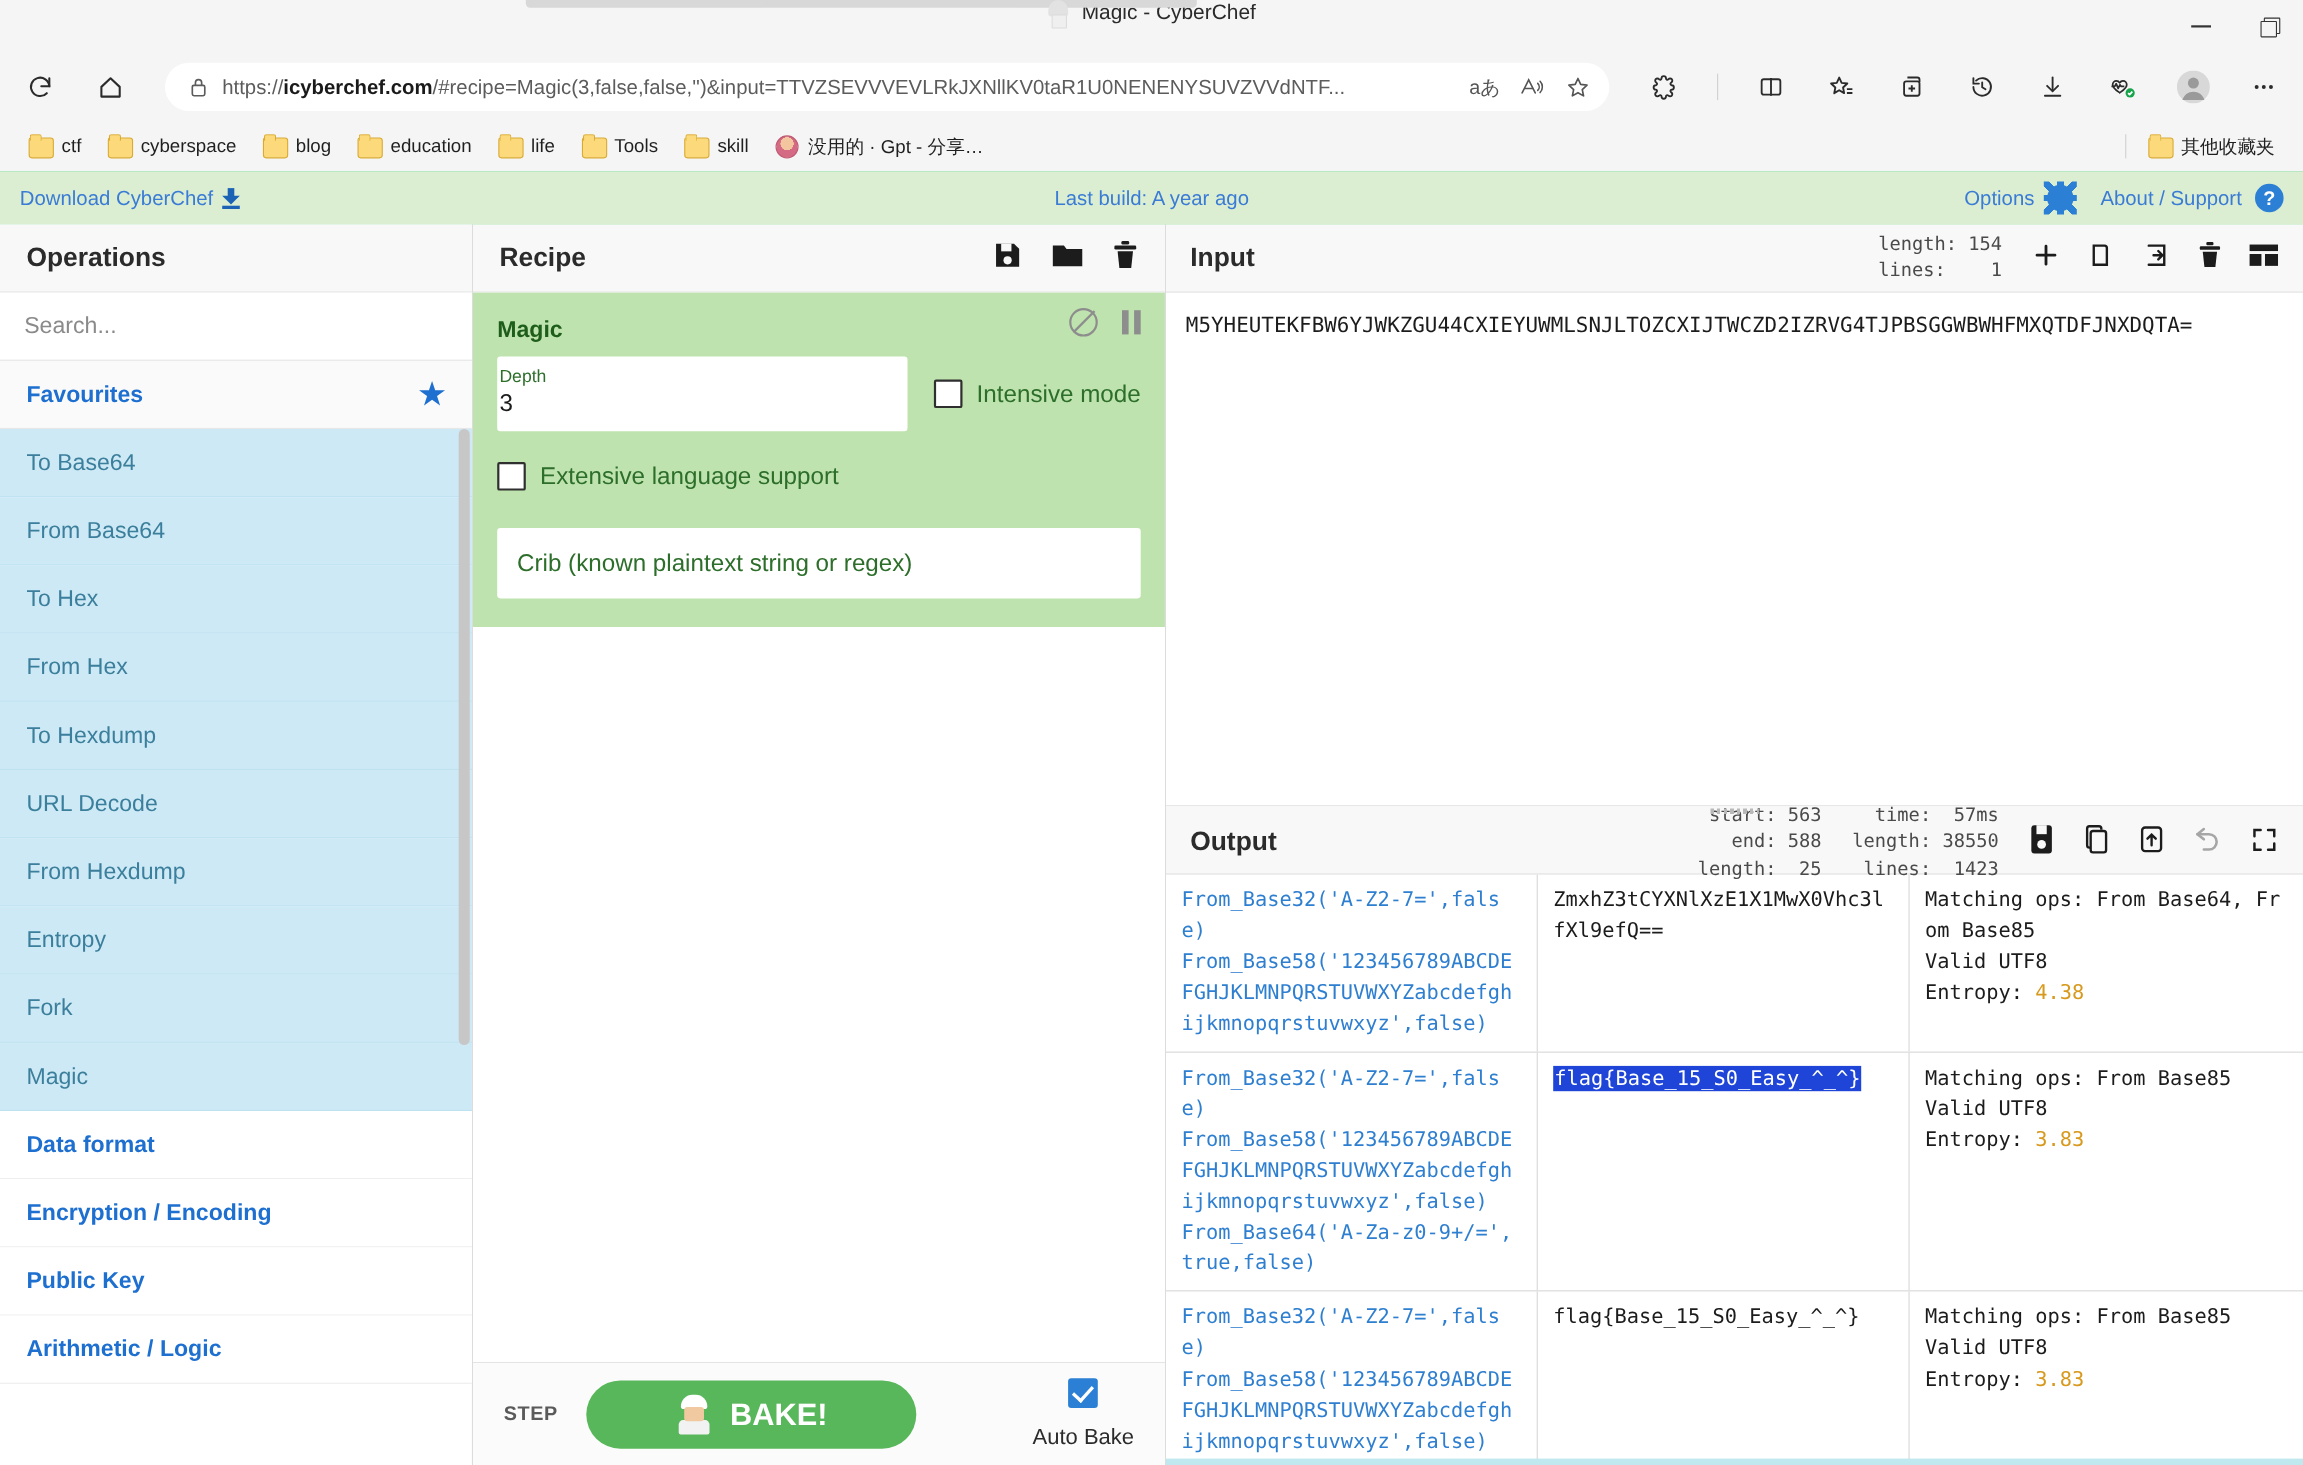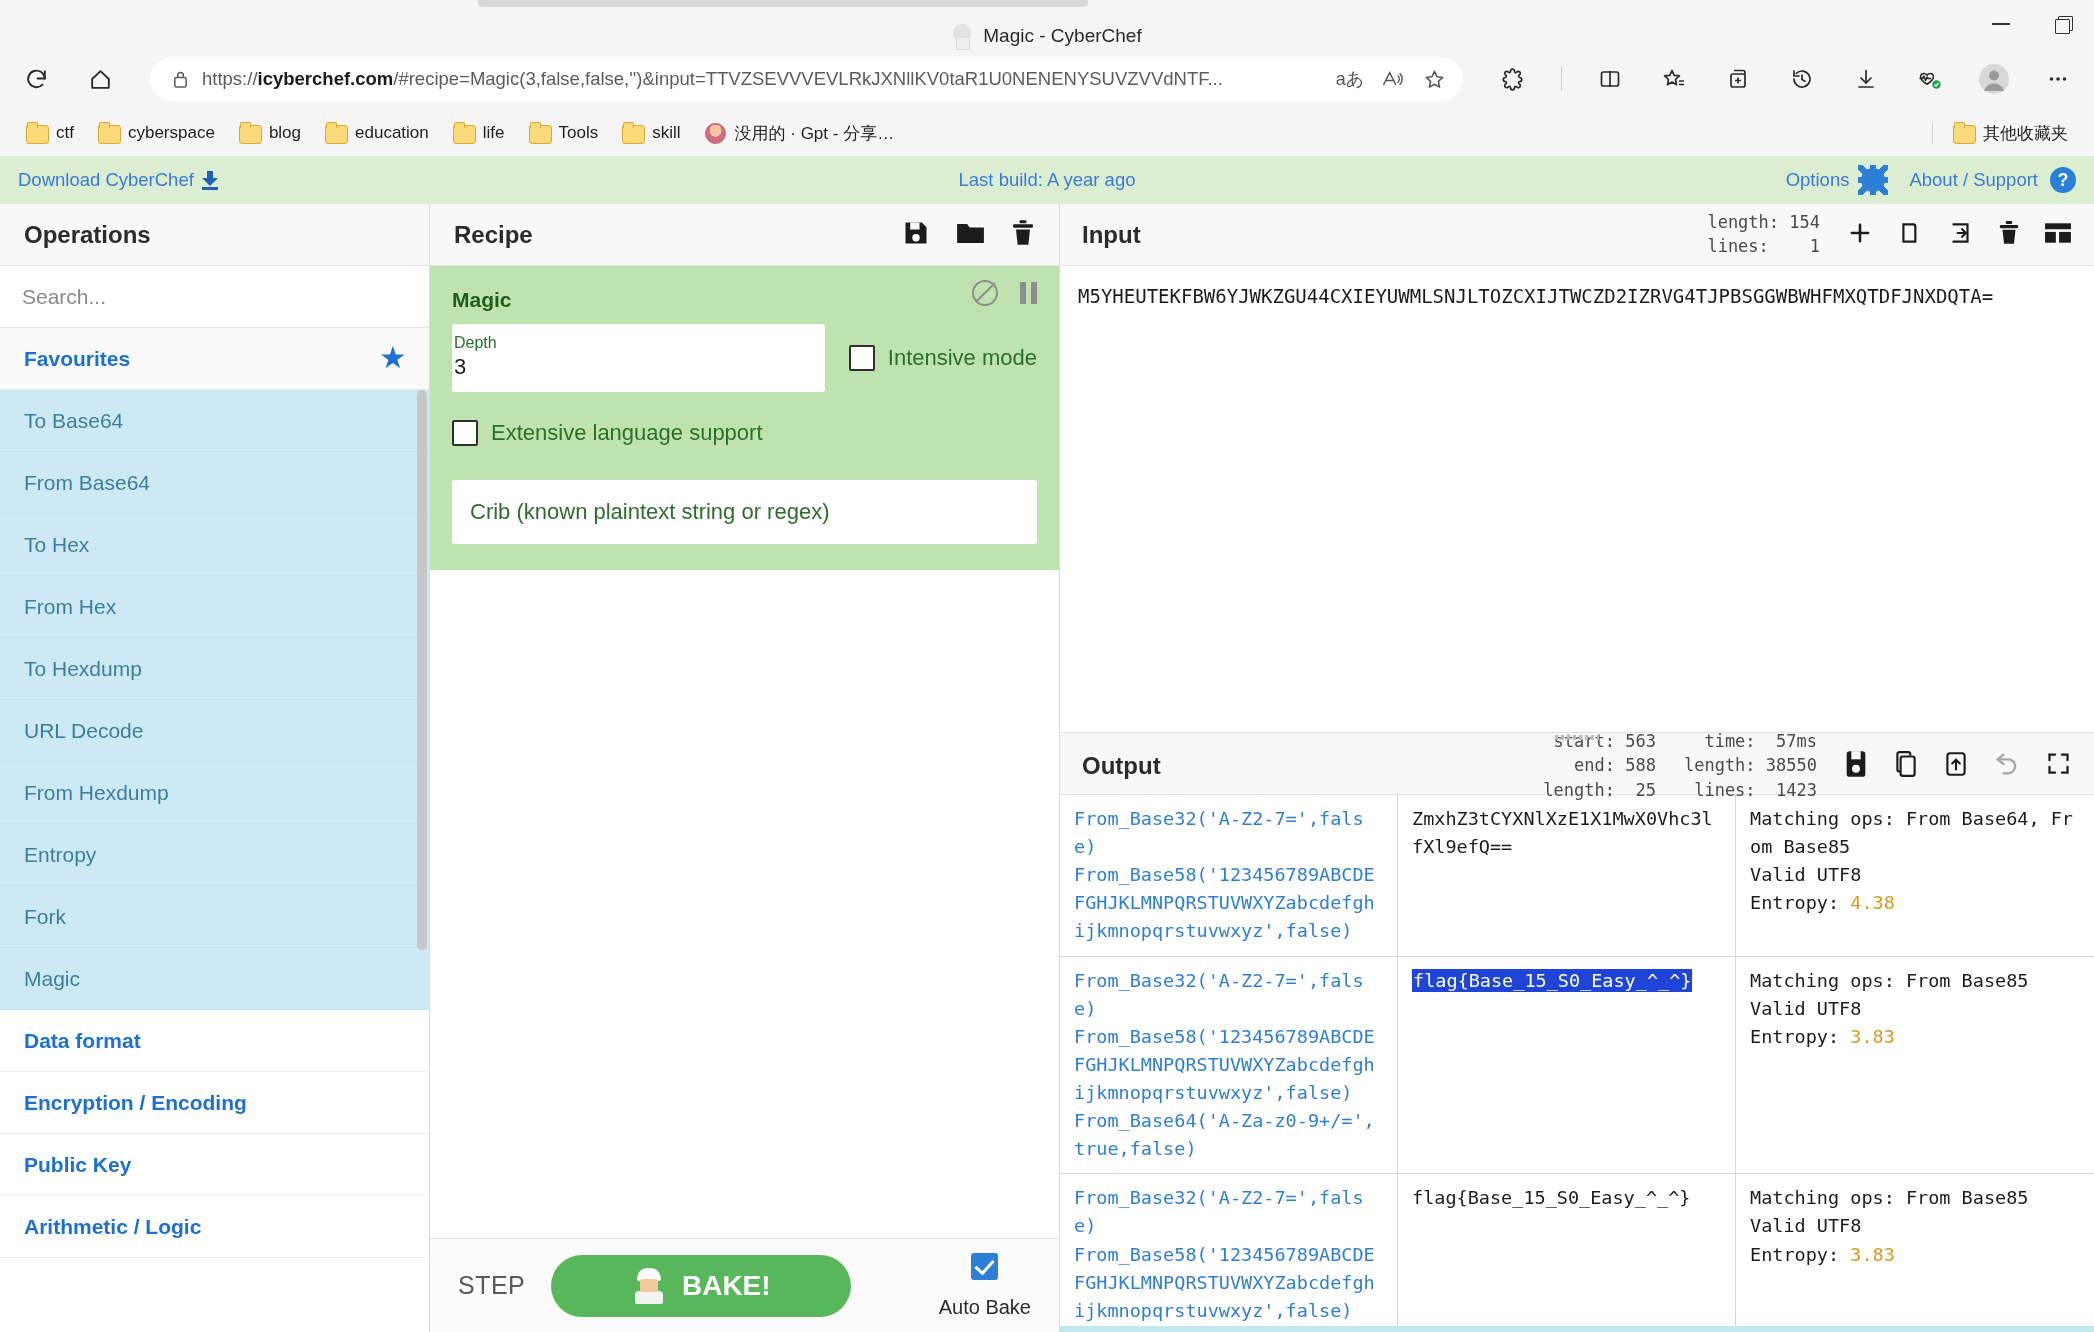--- a/index.html
+++ b/index.html
@@ -9,21 +9,21 @@
     background: #ffffff;
     overflow: hidden;
   }
   body { position: relative; }
 
   
   #browser-chrome { background:#f5f5f5; }
 
   #titlebar {
     height: 48px; position: relative;
-    display:flex; align-items:flex-end; justify-content:center;
+    display:flex; align-items:flex-start; justify-content:center;
     background:#f5f5f5;
   }
   #tabstrip-stub {
     position:absolute; left:478px; top:0; width:610px; height:7px;
     background:#d8d8d8; border-radius:0 0 4px 4px;
   }
   #tab-title-wrap { display:flex; align-items:center; gap:11px; }
   .chef-hat {
     width:20px; height:24px; position:relative; display:inline-block;
   }
@@ -200,21 +200,21 @@
   .chk-label { font-size:22px; color:#2c6e2a; white-space:nowrap; }
   .arg-row2 { margin-top:28px; }
   .crib {
     margin-top:34px; background:#fff; border-radius:3px; padding:19px 18px;
     font-size:22px; color:#2c6e2a;
   }
   #recipe-foot {
     height:94px; border-top:1px solid #e2e2e2; background:#fbfbfb;
     display:flex; align-items:center; padding:0 28px;
   }
-  #step-btn { font-size:25px; color:#5a5a5a; letter-spacing:.5px; font-weight:400; }
+  #step-btn { font-size:18px; color:#5a5a5a; letter-spacing:.5px; font-weight:700; }
   #bake-btn {
     margin-left:26px; flex:1; max-width:300px; height:62px; border-radius:31px;
     background:#58b75a; color:#fff; font-size:28px; font-weight:700;
     display:flex; align-items:center; justify-content:center; gap:16px;
   }
   .bake-chef { width:34px;height:36px;position:relative;display:inline-block; }
   .bake-chef::before{content:"";position:absolute;left:5px;top:0;width:24px;height:13px;background:#fff;border-radius:12px 12px 3px 3px;}
   .bake-chef::after{content:"";position:absolute;left:8px;top:11px;width:18px;height:13px;background:#f0c9a0;border-radius:3px;}
   .bake-body{position:absolute;left:3px;top:23px;width:28px;height:13px;background:#f2f2f2;border-radius:4px 4px 2px 2px;}
   #autobake { margin-left:auto; display:flex; flex-direction:column; align-items:center; gap:16px; }

